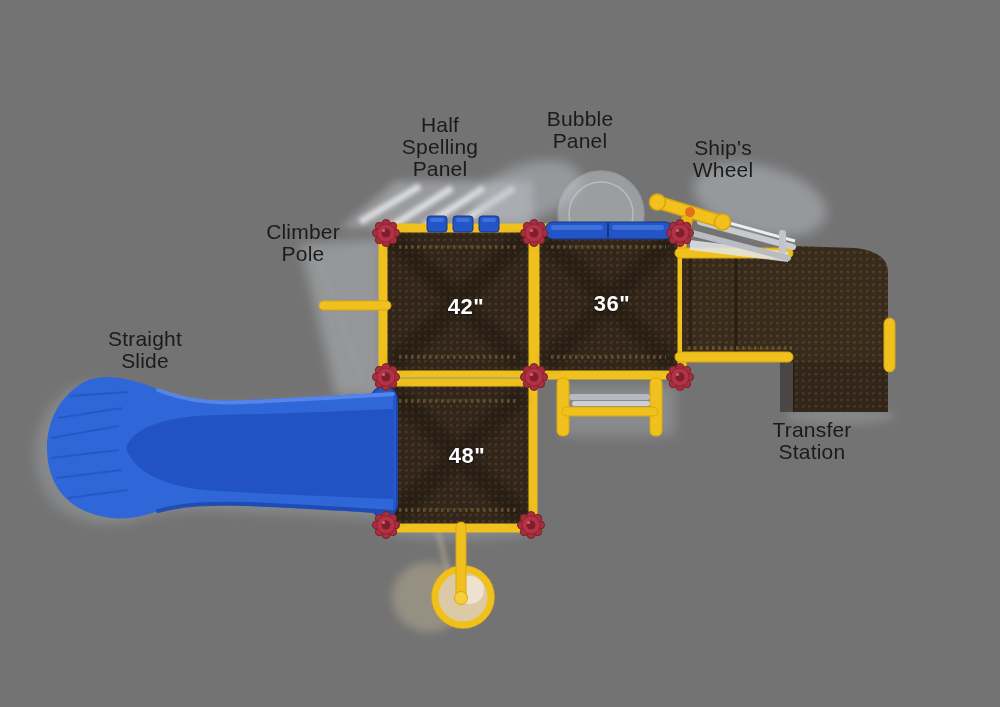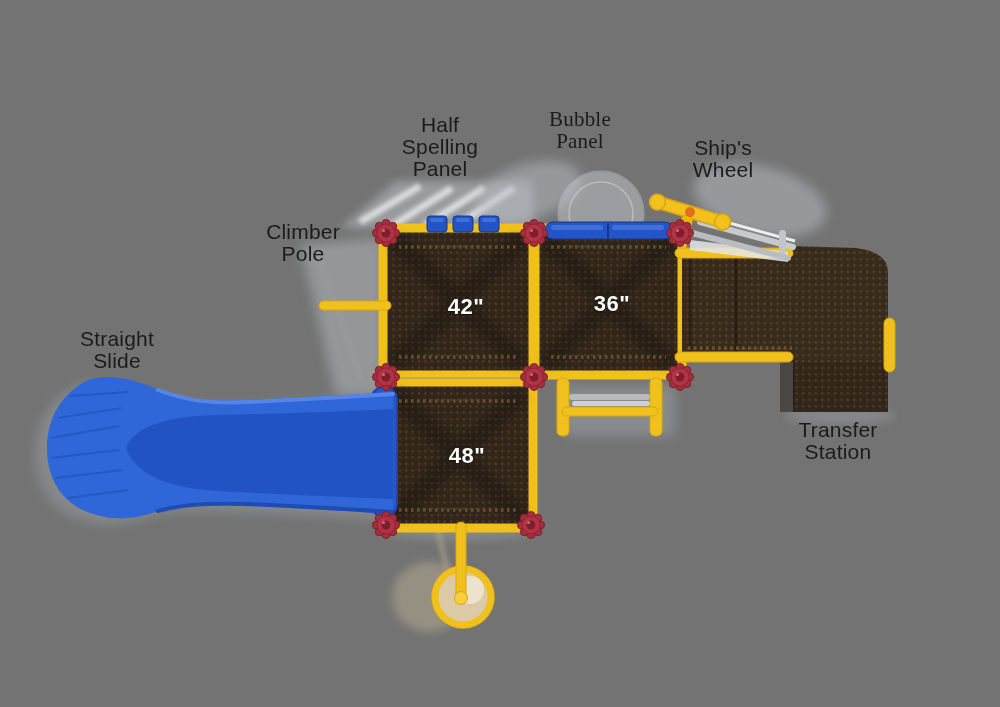--- a/index.html
+++ b/index.html
@@ -202,28 +202,28 @@
     <use href="#conn" transform="translate(534,377)"></use>
     <use href="#conn" transform="translate(680,377)"></use>
     <use href="#conn" transform="translate(386,525)"></use>
     <use href="#conn" transform="translate(531,525)"></use>
   </g>
 </svg>
 
   <div class="callout" style="left:440px;top:114px;">Half
 Spelling
 Panel</div>
-  <div class="callout" style="left:580px;top:108px;font-family:Liberation Serif, serif;">Bubble
+  <div class="callout" style="left:580px;top:108px;">Bubble
 Panel</div>
   <div class="callout" style="left:723px;top:137px;">Ship's
 Wheel</div>
   <div class="callout" style="left:303px;top:221px;">Climber
 Pole</div>
-  <div class="callout" style="left:117px;top:328px;">Straight
+  <div class="callout" style="left:145px;top:328px;">Straight
 Slide</div>
-  <div class="callout" style="left:838px;top:419px;text-align:center;">Transfer
+  <div class="callout" style="left:812px;top:419px;text-align:center;">Transfer
 Station</div>
 
   <div class="deck-size" style="left:466px;top:307px;">42"</div>
   <div class="deck-size" style="left:612px;top:304px;">36"</div>
   <div class="deck-size" style="left:467px;top:456px;">48"</div>
 
 </div>
 
 </body></html>

